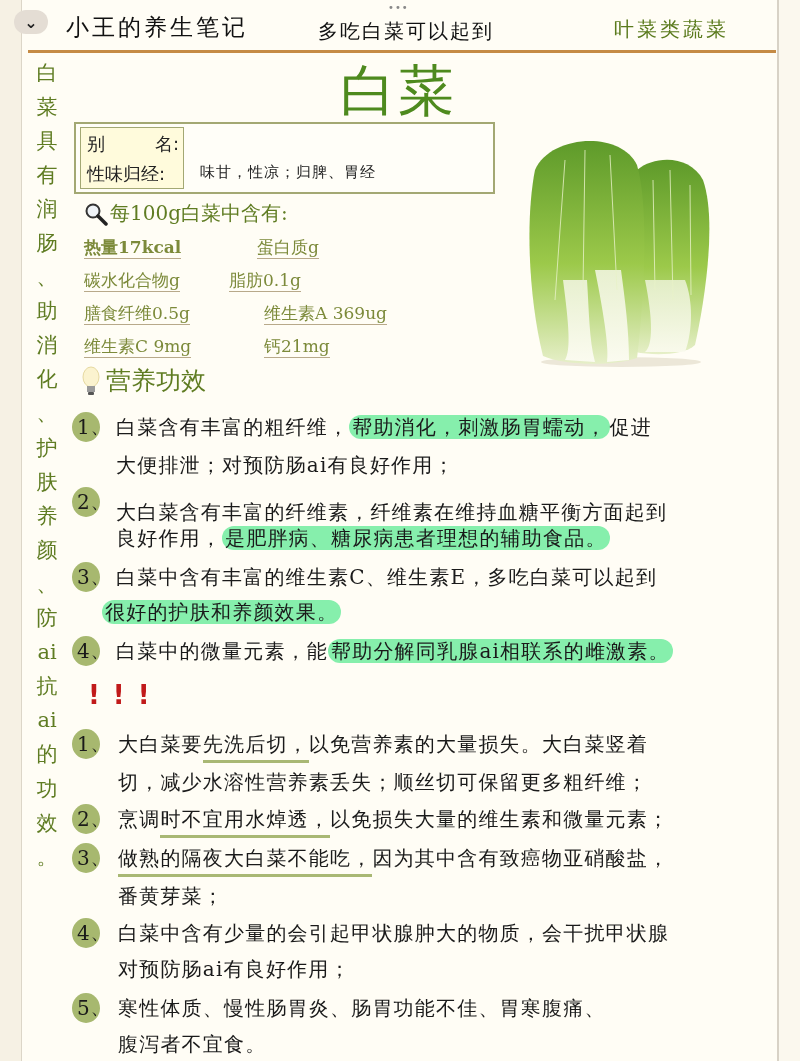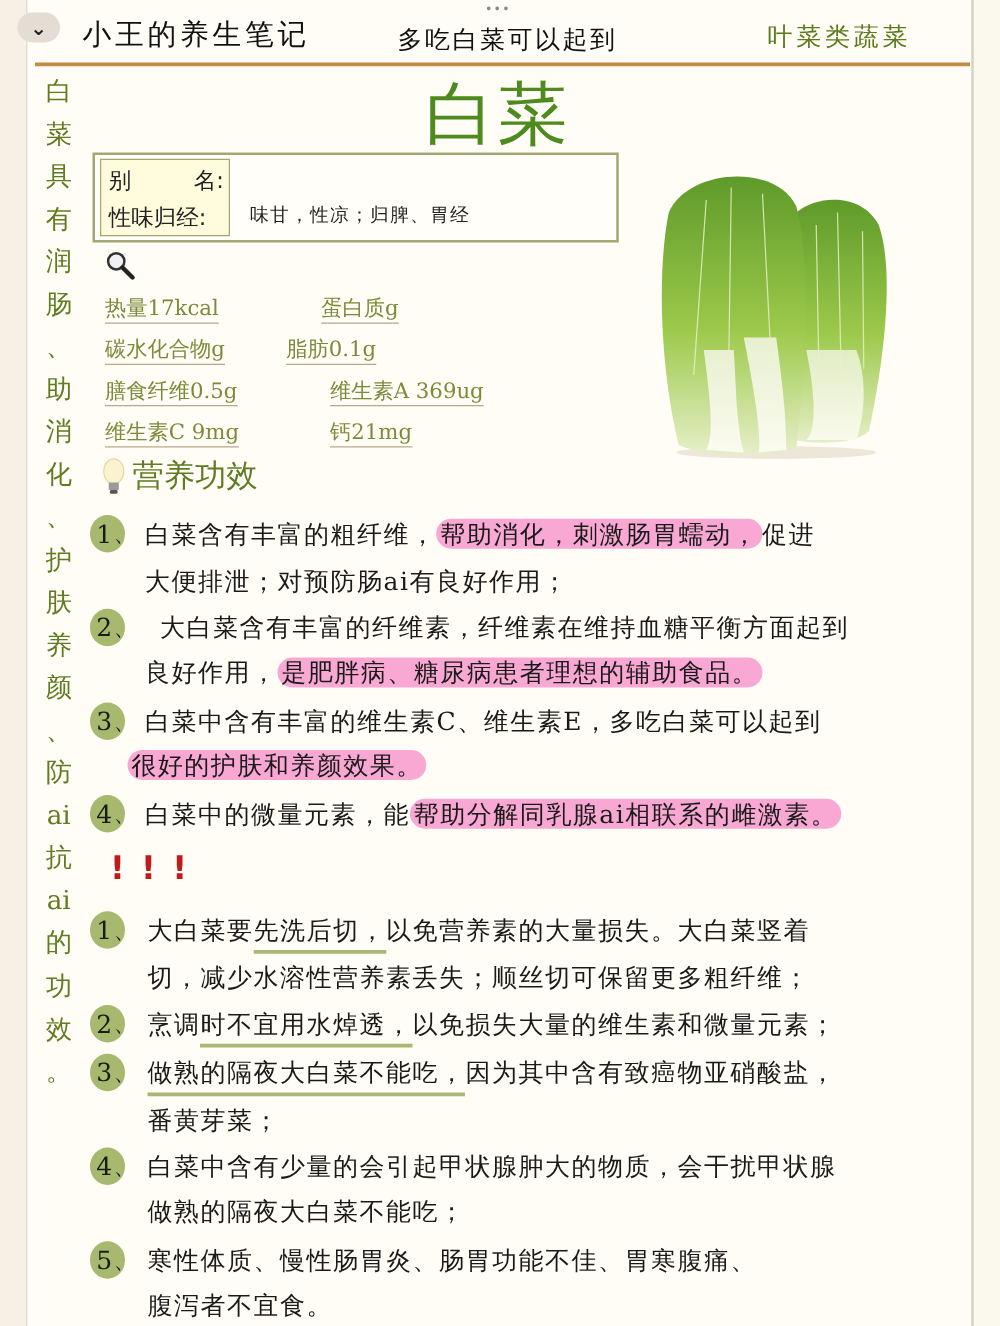--- a/index.html
+++ b/index.html
@@ -88,21 +88,21 @@
   .bulb { width:22px; height:30px; margin-right:4px; }
   .excl { color:#c11a1a; font-weight:bold; font-size:26px; margin-right:13px; font-family:"DejaVu Sans",sans-serif; }
   .item { position:absolute; left:72px; width:700px; }
   .num-badge {
     position:absolute; left:0; width:28px; height:30px; border-radius:50%;
     background:#a7b86f; color:#1a1a1a; font-size:20px;
     display:flex; align-items:center; justify-content:flex-start; padding-left:5px;
   }
   .num-badge .dun { font-size:18px; margin-left:1px; }
   .line { position:absolute; left:44px; font-size:20px; white-space:nowrap; letter-spacing:1.2px; color:#1a1a1a; }
-  .hl { background:#f9a8d4; border-radius:14px; padding:0 3px; }
+  .hl { background:#86efac; border-radius:14px; padding:0 3px; }
   .ul { border-bottom:3px solid #a9b874; padding-bottom:4px; }
 </style>
 </head>
 <body>
 
 <div class="page-left-edge"></div>
 <div class="page"></div>
 <div class="page-right-edge"></div>
 
 <div class="collapse-btn">
@@ -181,24 +181,25 @@
       <path d="M128 50 L130 160"></path>
       <path d="M165 55 L166 165"></path>
   </g>
 </svg>
 
 <div class="nutrient-heading">
   <svg class="mag" viewBox="0 0 24 24">
     <circle cx="9" cy="9" r="6.5" fill="#eef2f6" stroke="#333" stroke-width="2"></circle>
     <line x1="14" y1="14" x2="22" y2="22" stroke="#222" stroke-width="3.5" stroke-linecap="round"></line>
   </svg>
+  <span>每100g白菜中含有:</span>
 </div>
 
 <div class="nutrients">
-  <div class="nutrient" style="left:0;top:0;">热量17kcal</div>
+  <div class="nutrient" style="left:0;top:0;font-weight:bold;">热量17kcal</div>
   <div class="nutrient" style="left:173px;top:0;">蛋白质g</div>
   <div class="nutrient" style="left:0;top:33px;">碳水化合物g</div>
   <div class="nutrient" style="left:145px;top:33px;">脂肪0.1g</div>
   <div class="nutrient" style="left:0;top:66px;">膳食纤维0.5g</div>
   <div class="nutrient" style="left:180px;top:66px;">维生素A 369ug</div>
   <div class="nutrient" style="left:0;top:99px;">维生素C 9mg</div>
   <div class="nutrient" style="left:180px;top:99px;">钙21mg</div>
 </div>
 
 <div class="section-heading" style="left:80px;top:364px;">
@@ -216,21 +217,21 @@
       <span class="dun">、</span>
     </div>
   <div class="line" style="top:2px;"><span>白菜含有丰富的粗纤维，</span><span class="hl">帮助消化，刺激肠胃蠕动，</span><span>促进</span></div>
   <div class="line" style="top:40px;text-align:right;">大便排泄；对预防肠ai有良好作用；</div>
 </div>
 <div class="item" style="top:487px;">
   <div class="num-badge" style="top:0;">
       <span>2</span>
       <span class="dun">、</span>
     </div>
-  <div class="line" style="top:2px;margin-left:12px;">大白菜含有丰富的纤维素，纤维素在维持血糖平衡方面起到</div>
+  <div class="line" style="top:12px;">大白菜含有丰富的纤维素，纤维素在维持血糖平衡方面起到</div>
   <div class="line" style="top:38px;"><span>良好作用，</span><span class="hl">是肥胖病、糖尿病患者理想的辅助食品。</span></div>
 </div>
 <div class="item" style="top:562px;">
   <div class="num-badge" style="top:0;">
       <span>3</span>
       <span class="dun">、</span>
     </div>
   <div class="line" style="top:2px;">白菜中含有丰富的维生素C、维生素E，多吃白菜可以起到</div>
   <div class="line" style="top:37px;left:30px;"><span class="hl">很好的护肤和养颜效果。</span></div>
 </div>
@@ -270,21 +271,21 @@
     </div>
   <div class="line" style="top:2px;left:46px;text-align:right;"><span class="ul">做熟的隔夜大白菜不能吃，</span><span>因为其中含有致癌物亚硝酸盐，</span></div>
   <div class="line" style="top:40px;left:46px;">番黄芽菜；</div>
 </div>
 <div class="item" style="top:918px;">
   <div class="num-badge" style="top:0;">
       <span>4</span>
       <span class="dun">、</span>
     </div>
   <div class="line" style="top:2px;left:46px;">白菜中含有少量的会引起甲状腺肿大的物质，会干扰甲状腺</div>
-  <div class="line" style="top:38px;left:46px;">做熟的隔夜大白菜不能吃；</div>
+  <div class="line" style="top:38px;left:46px;">对预防肠ai有良好作用；</div>
 </div>
 <div class="item" style="top:993px;">
   <div class="num-badge" style="top:0;">
       <span>5</span>
       <span class="dun">、</span>
     </div>
   <div class="line" style="top:2px;left:46px;">寒性体质、慢性肠胃炎、肠胃功能不佳、胃寒腹痛、</div>
   <div class="line" style="top:38px;left:46px;">腹泻者不宜食。</div>
 </div>
 

